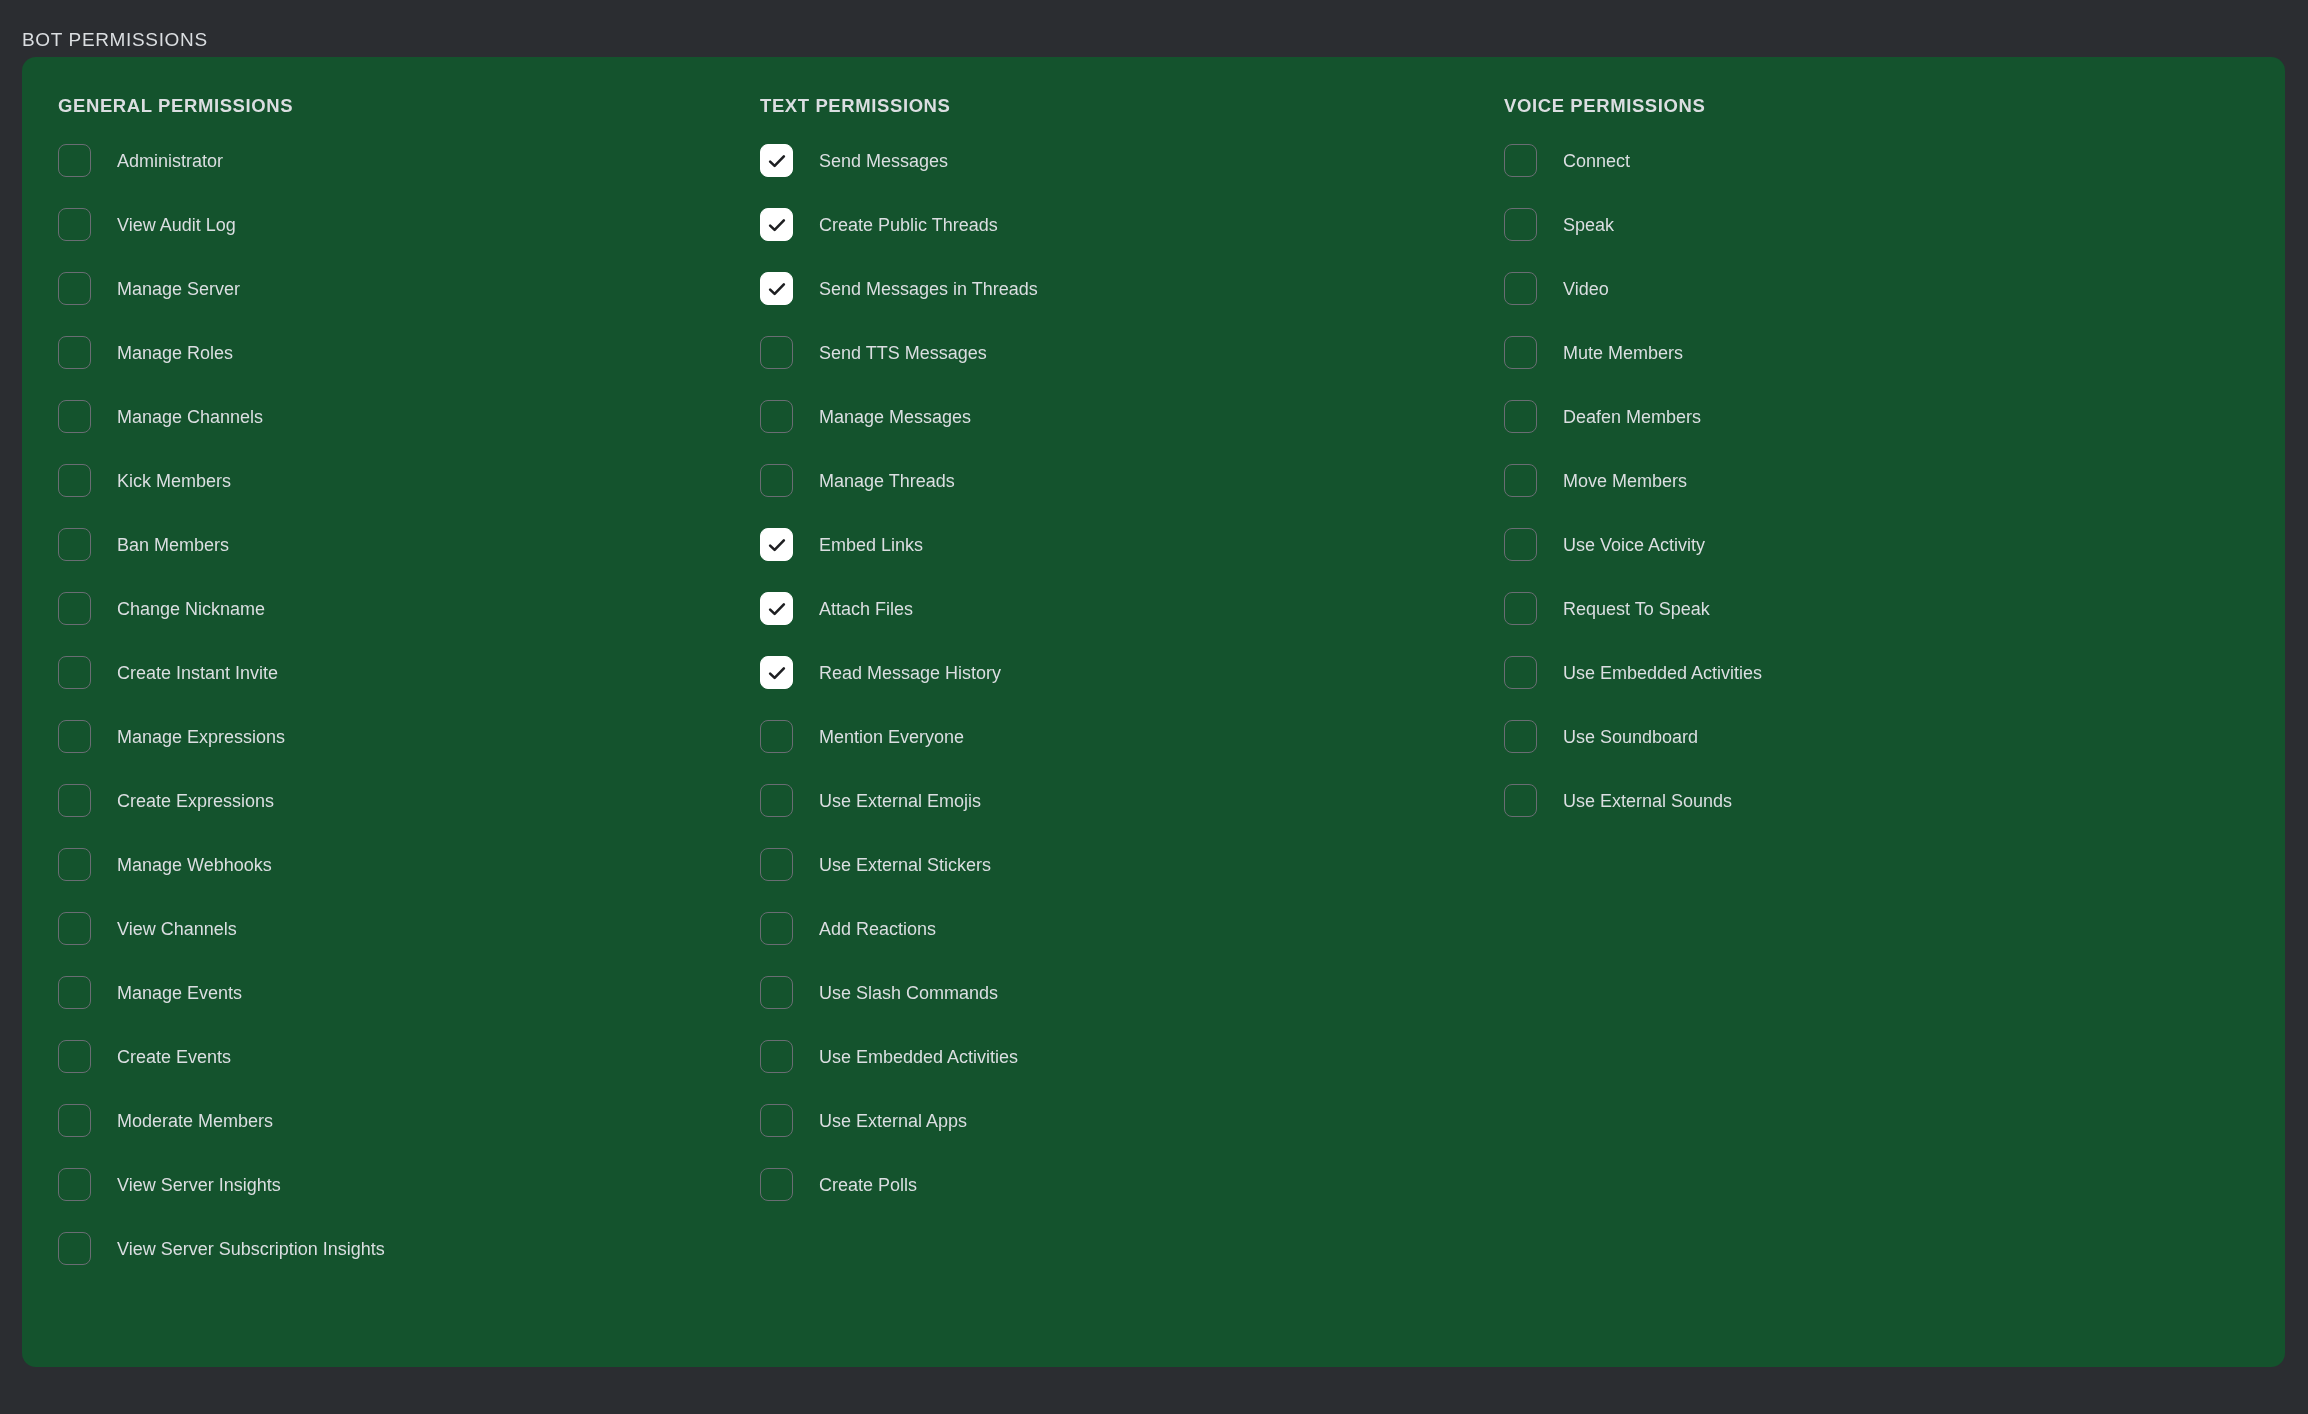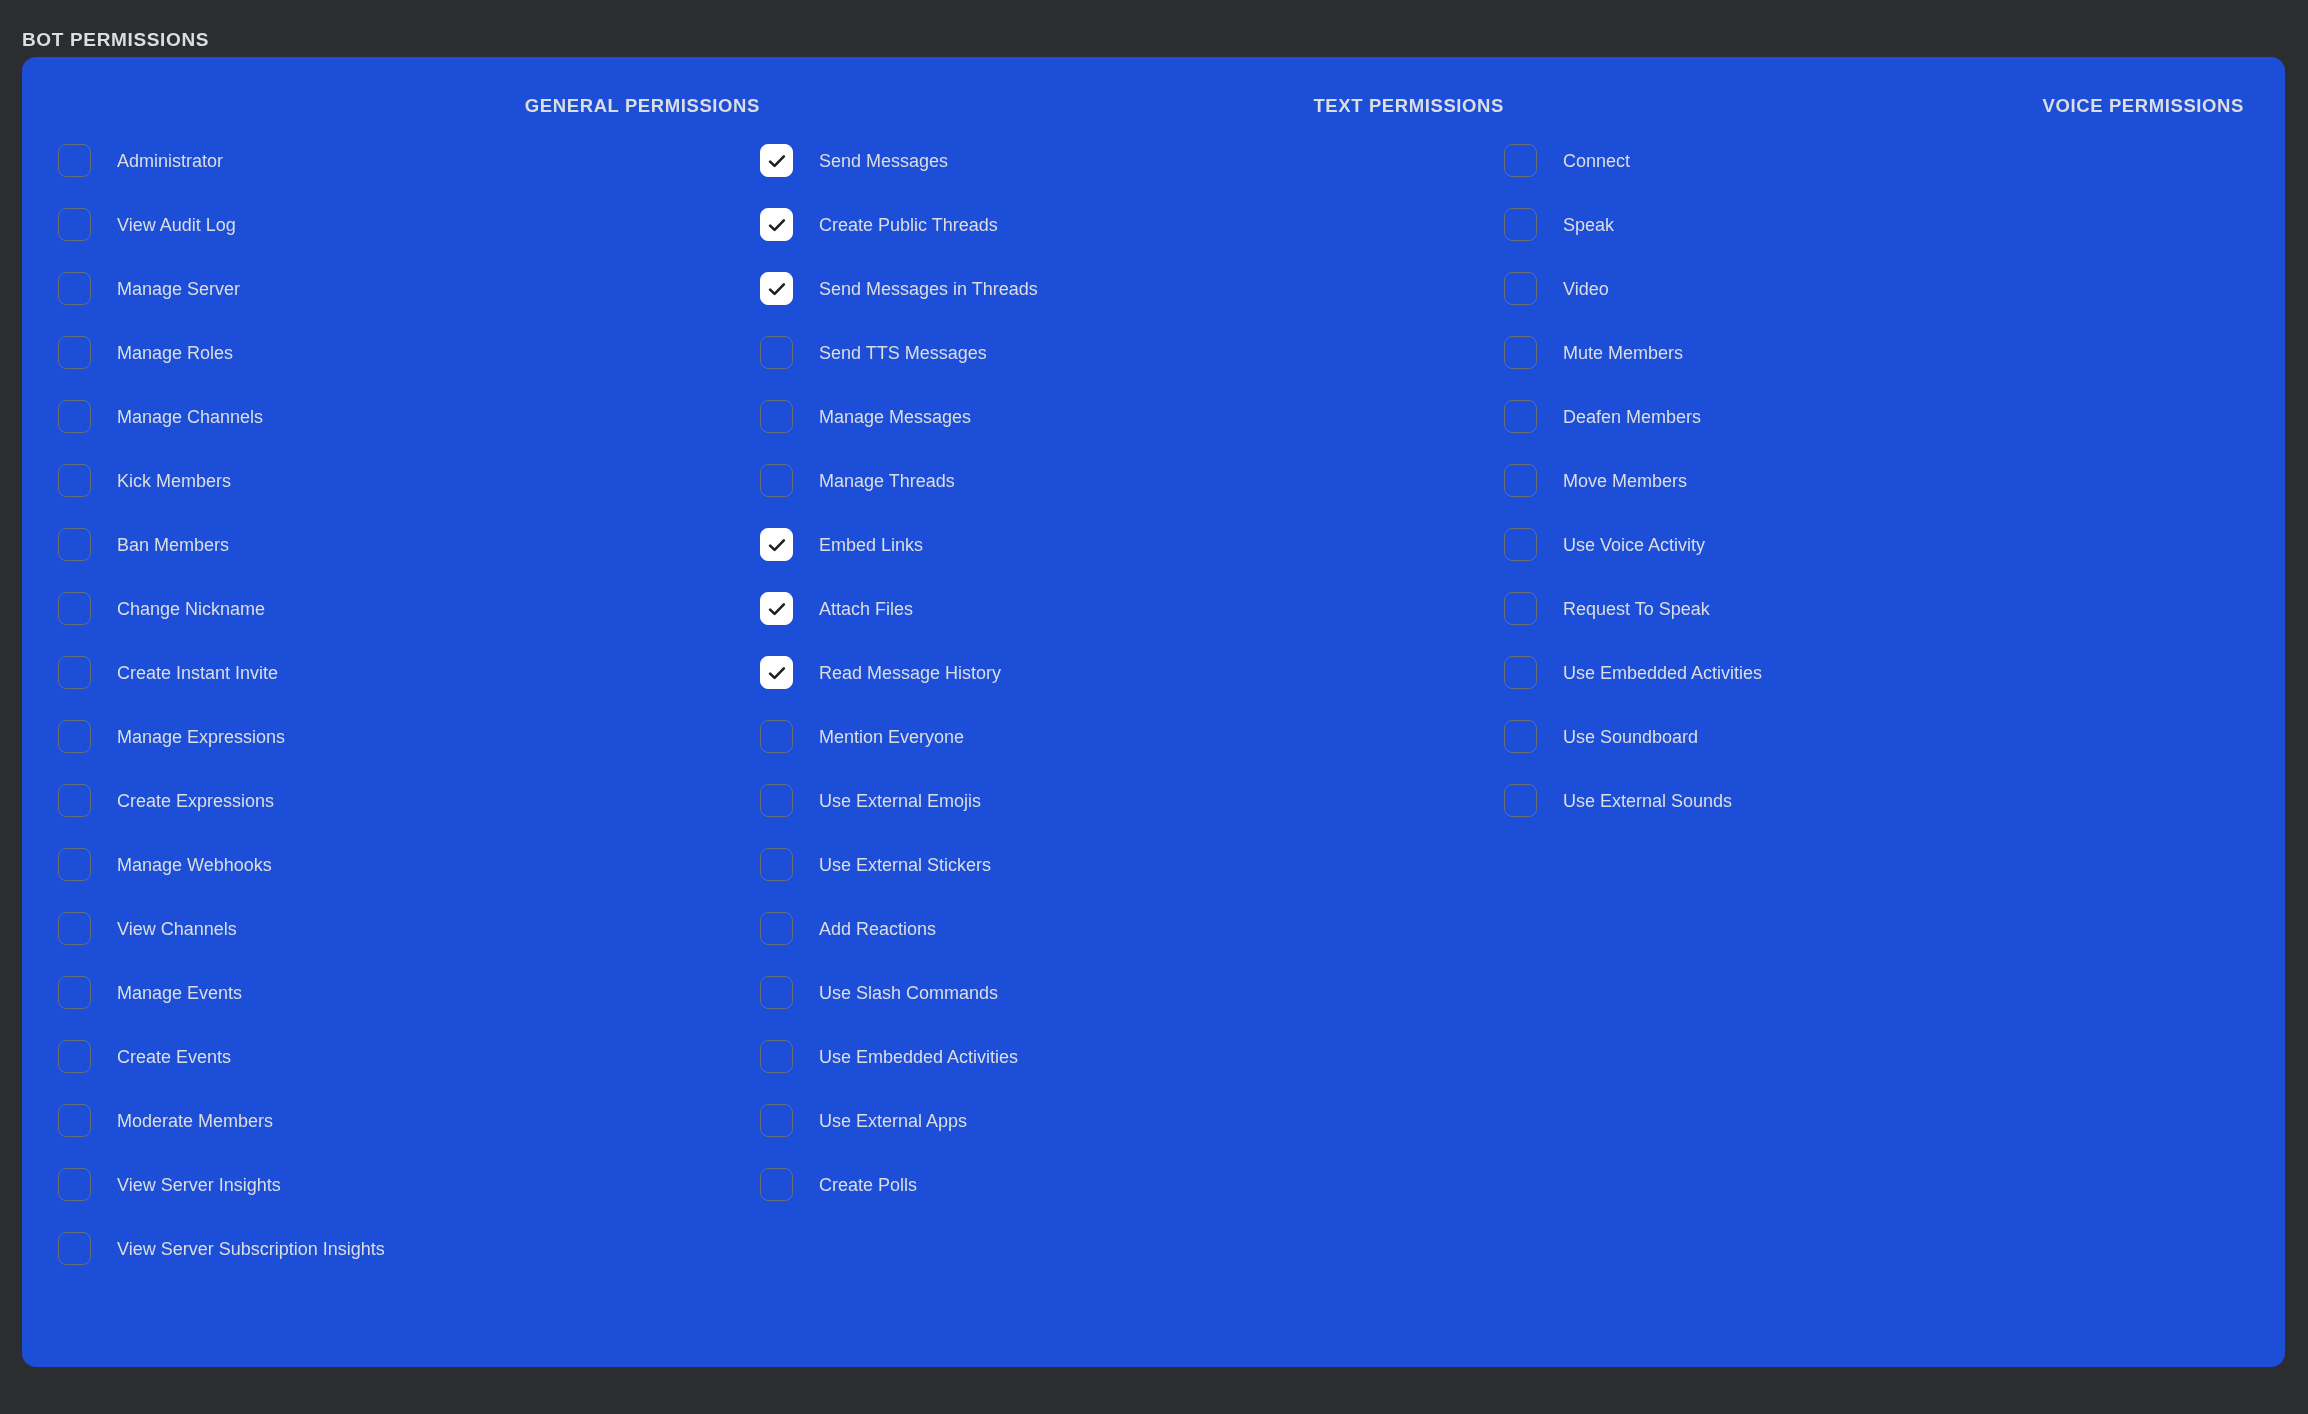--- a/index.html
+++ b/index.html
@@ -17,38 +17,37 @@
     width: 2308px;
     height: 1414px;
     background: #2b2d31;
   }
 
   .section-title {
     position: absolute;
     top: 30px;
     left: 22px;
     font-size: 19px;
-    font-weight: 700;
+    font-weight: 400;
     letter-spacing: 0.65px;
     color: #dbdee1;
     line-height: 1;
     text-align: right;
   }
 
   .perm-panel {
     position: absolute;
     top: 57px;
     left: 22px;
     width: 2263px;
     height: 1310px;
-    background: #1d4ed8;
+    background: #14532d;
     border-radius: 14px;
     padding: 40px 0 0 0;
     overflow: hidden;
-    text-align: right;
   }
 
   .columns {
     display: flex;
     align-items: flex-start;
   }
 
   .perm-col {
     flex: 0 0 auto;
   }

